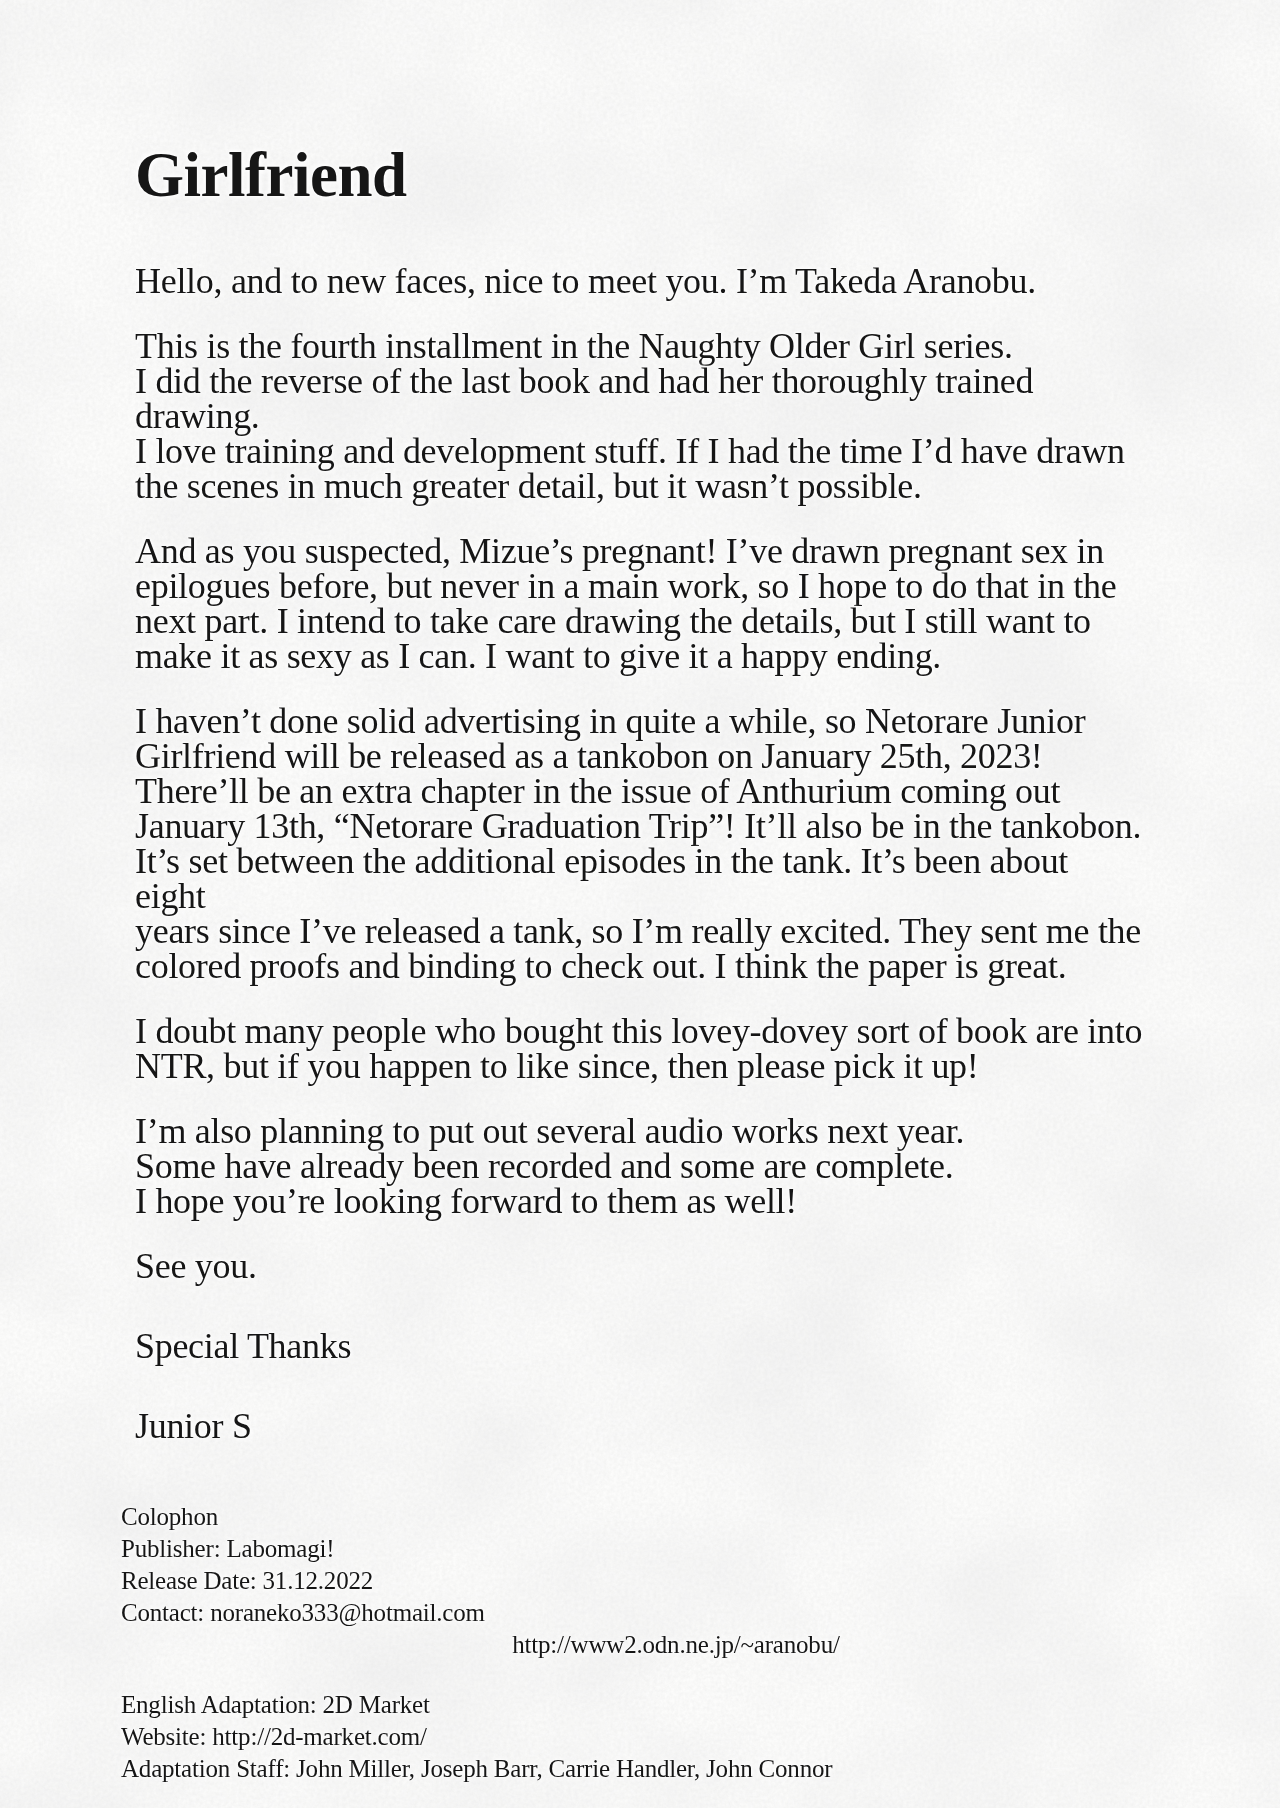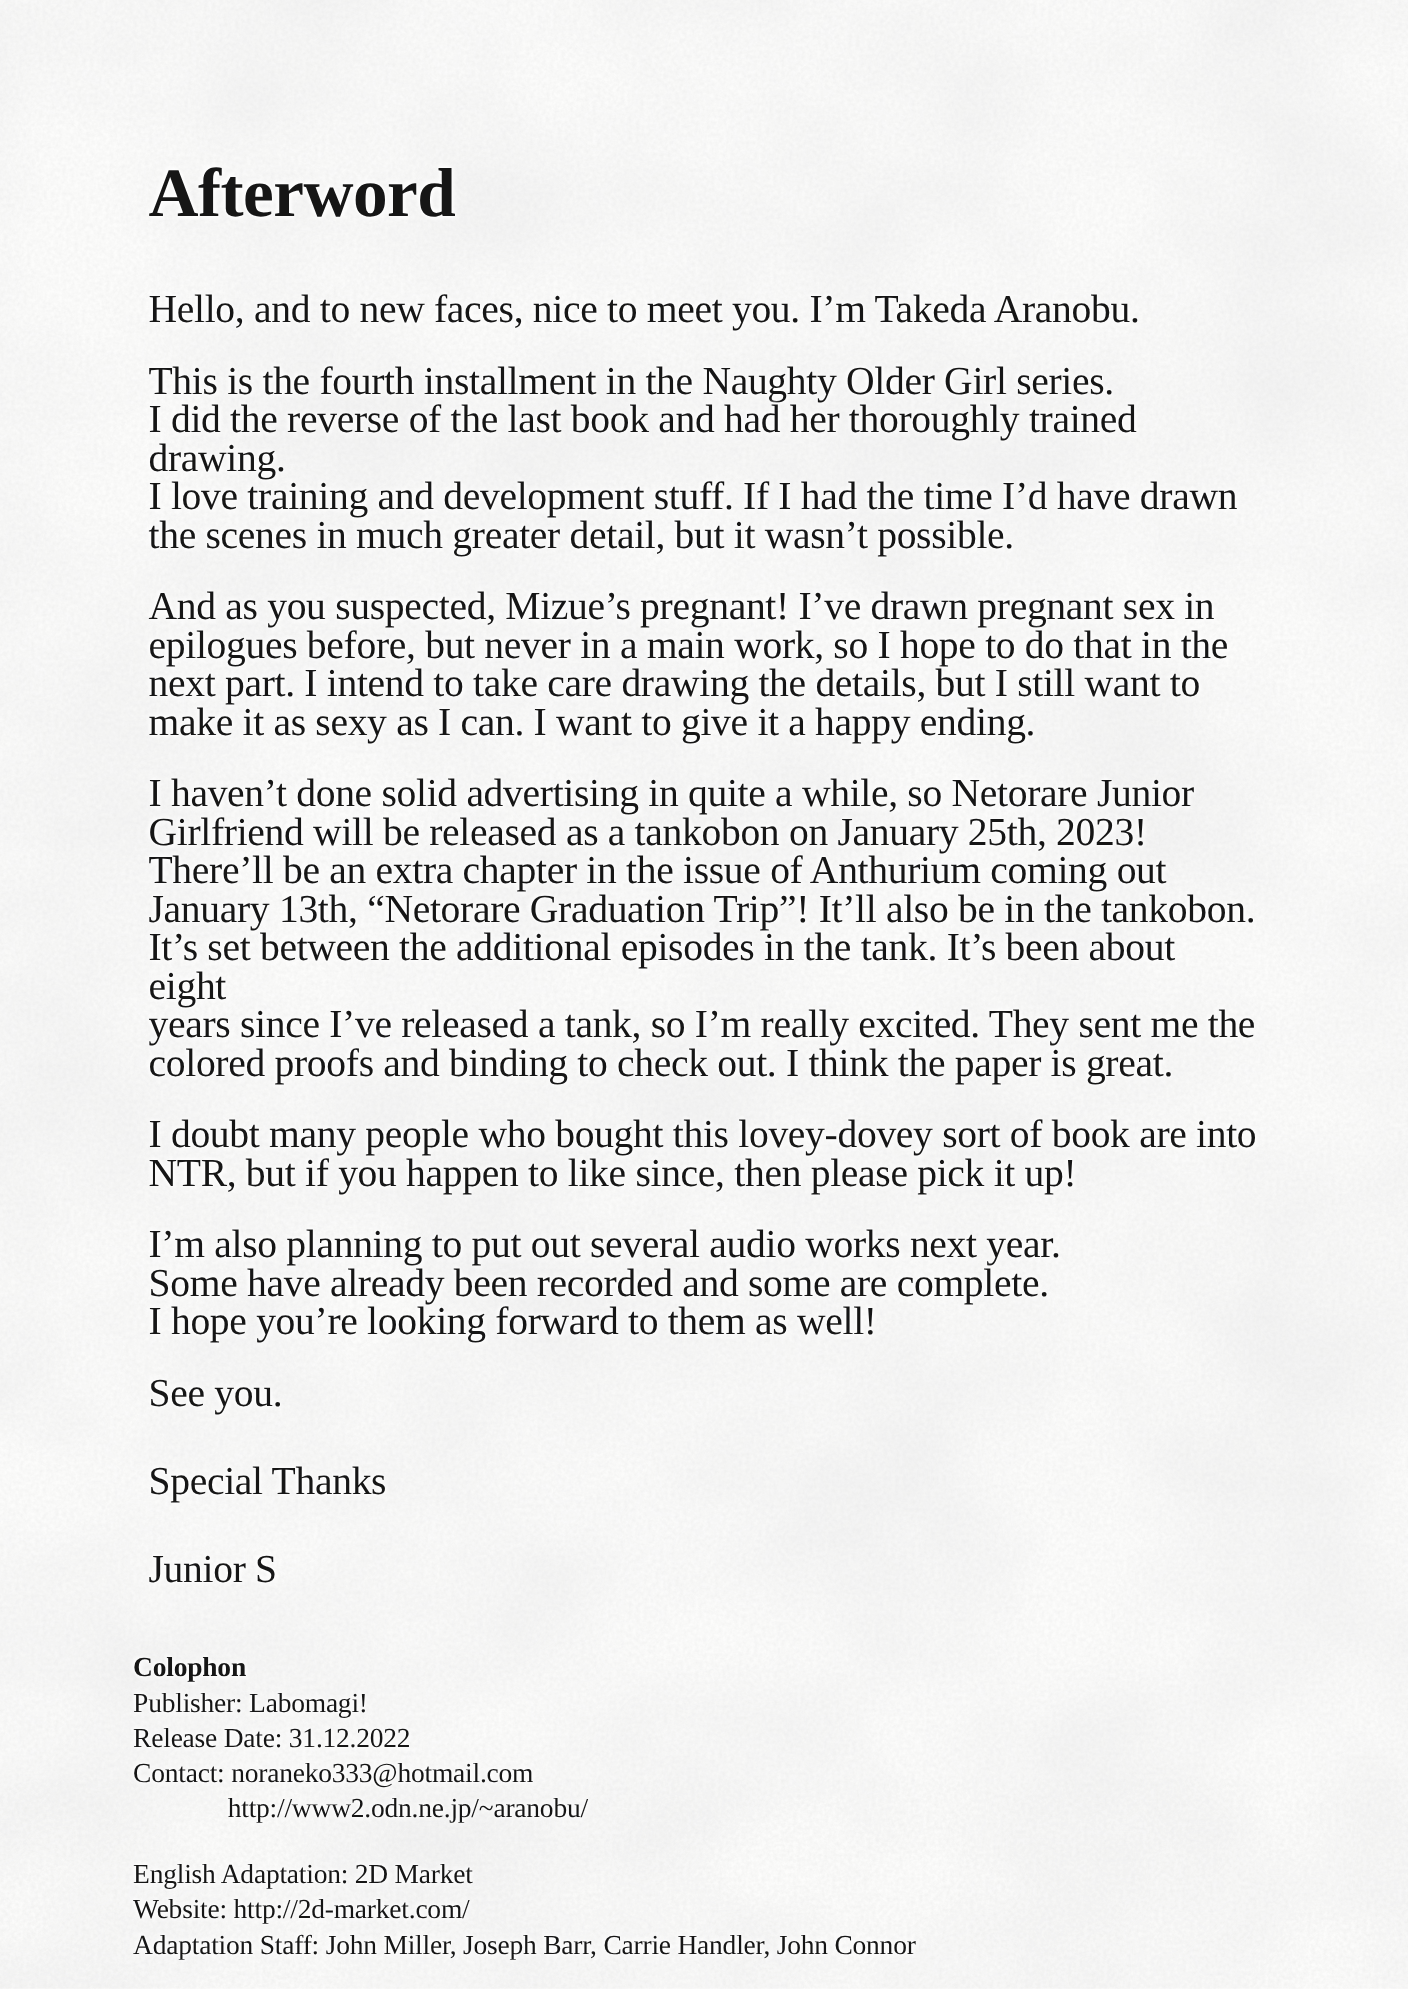--- a/index.html
+++ b/index.html
@@ -51,28 +51,29 @@
   .gap-lg {
     margin-bottom: 45px;
   }
   .colophon-block {
     margin-left: -14px;
     margin-top: 57px;
     font-size: 25px;
     letter-spacing: -0.2px;
   }
   .c-head {
-    font-weight: bold;
+    font-weight: normal;
     line-height: 32px;
   }
   .c-line {
     line-height: 32px;
   }
   .c-url {
     padding-left: 86px;
+    text-align: center;
   }
   .adaptation-block {
     margin-top: 28px;
   }
 </style>
 </head>
 <body>
 
 <svg class="bg" width="1280" height="1808" viewBox="0 0 1280 1808" xmlns="http://www.w3.org/2000/svg">
   <defs>
@@ -91,21 +92,21 @@
                 0 0 0 0.5 -0.12"></feColorMatrix>
     </filter>
   </defs>
   <rect width="1280" height="1808" fill="#fcfcfb"></rect>
   <rect width="1280" height="1808" filter="url(#grain)" opacity="0.55"></rect>
   <rect width="1280" height="1808" filter="url(#blotch)" opacity="0.6"></rect>
 </svg>
 
 <main class="page">
 
-  <h1 class="title">Afterword</h1>
+  <h1 class="title">Girlfriend</h1>
 
   <p class="para">Hello, and to new faces, nice to meet you. I’m Takeda Aranobu.</p>
 
   <p class="para">This is the fourth installment in the Naughty Older Girl series.
 I did the reverse of the last book and had her thoroughly trained drawing.
 I love training and development stuff. If I had the time I’d have drawn
 the scenes in much greater detail, but it wasn’t possible.</p>
 
   <p class="para">And as you suspected, Mizue’s pregnant! I’ve drawn pregnant sex in
 epilogues before, but never in a main work, so I hope to do that in the

